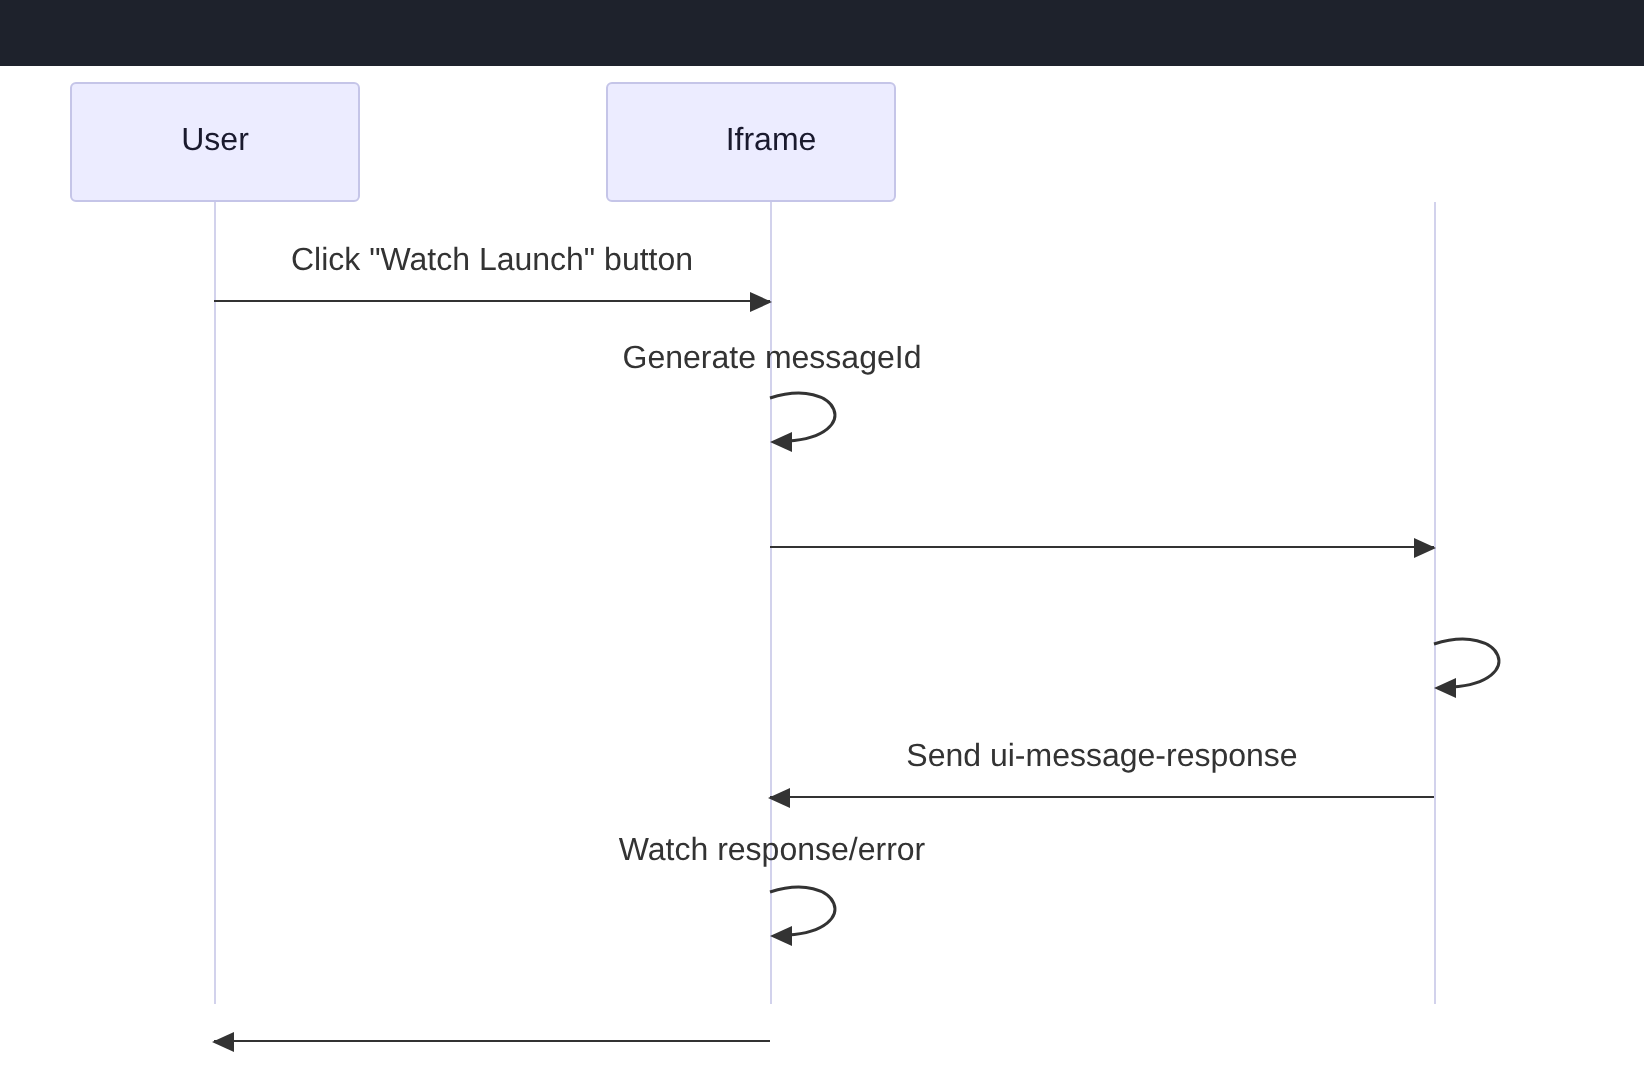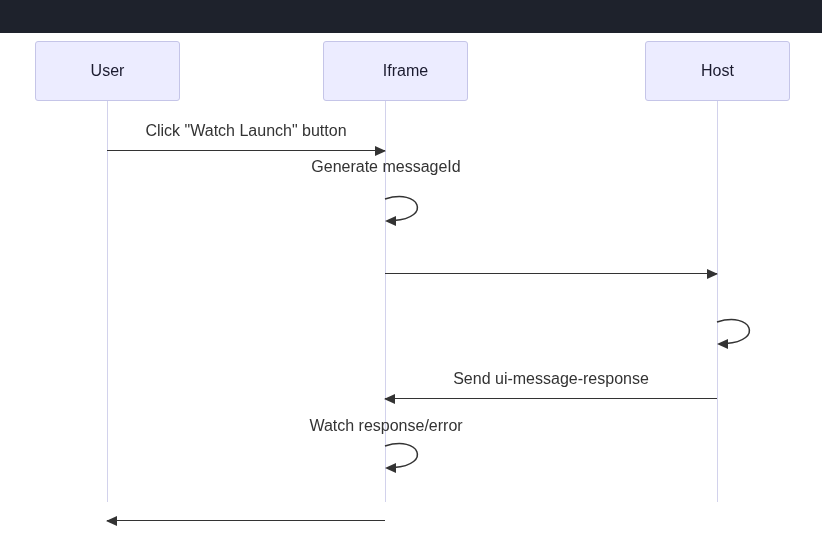--- a/index.html
+++ b/index.html
@@ -102,34 +102,31 @@
 
   <div class="diagram">
 
     <div class="lifeline" style="left:106.5px;"></div>
     <div class="lifeline" style="left:384.5px;"></div>
     <div class="lifeline" style="left:716.5px;"></div>
 
     <div class="actor" style="left:35px;">
       <span>User</span>
     </div>
-    <div class="actor" style="left:323px;padding-left:20px;">
+    <div class="actor" style="left:303px;padding-left:20px;">
       <span>Iframe</span>
-    </div>
-    <div class="actor" style="left:645px;">
-      <span>Host</span>
     </div>
 
     <div class="msg-label" style="left:246px; top:89px;">Click "Watch Launch" button</div>
     <div class="arrow" style="left:107px; top:117px; width:278px;">
       <div class="shaft"></div>
       <div class="head-right"></div>
     </div>
 
-    <div class="msg-label" style="left:386px; top:125px;">Generate messageId</div>
+    <div class="msg-label" style="left:386px; top:138px;">Generate messageId</div>
     <svg class="self-loop" style="left:384px; top:160px;" viewBox="0 0 48 34" aria-hidden="true">
       <path d="M1,6 C36,-5 48,25 10,27.5" fill="none" stroke="currentColor" stroke-width="1.5"></path>
       <polygon points="1,28 12,23 12,33" fill="currentColor"></polygon>
     </svg>
 
     <div class="arrow" style="left:385px; top:240px; width:332px;">
       <div class="shaft"></div>
       <div class="head-right"></div>
     </div>
 

